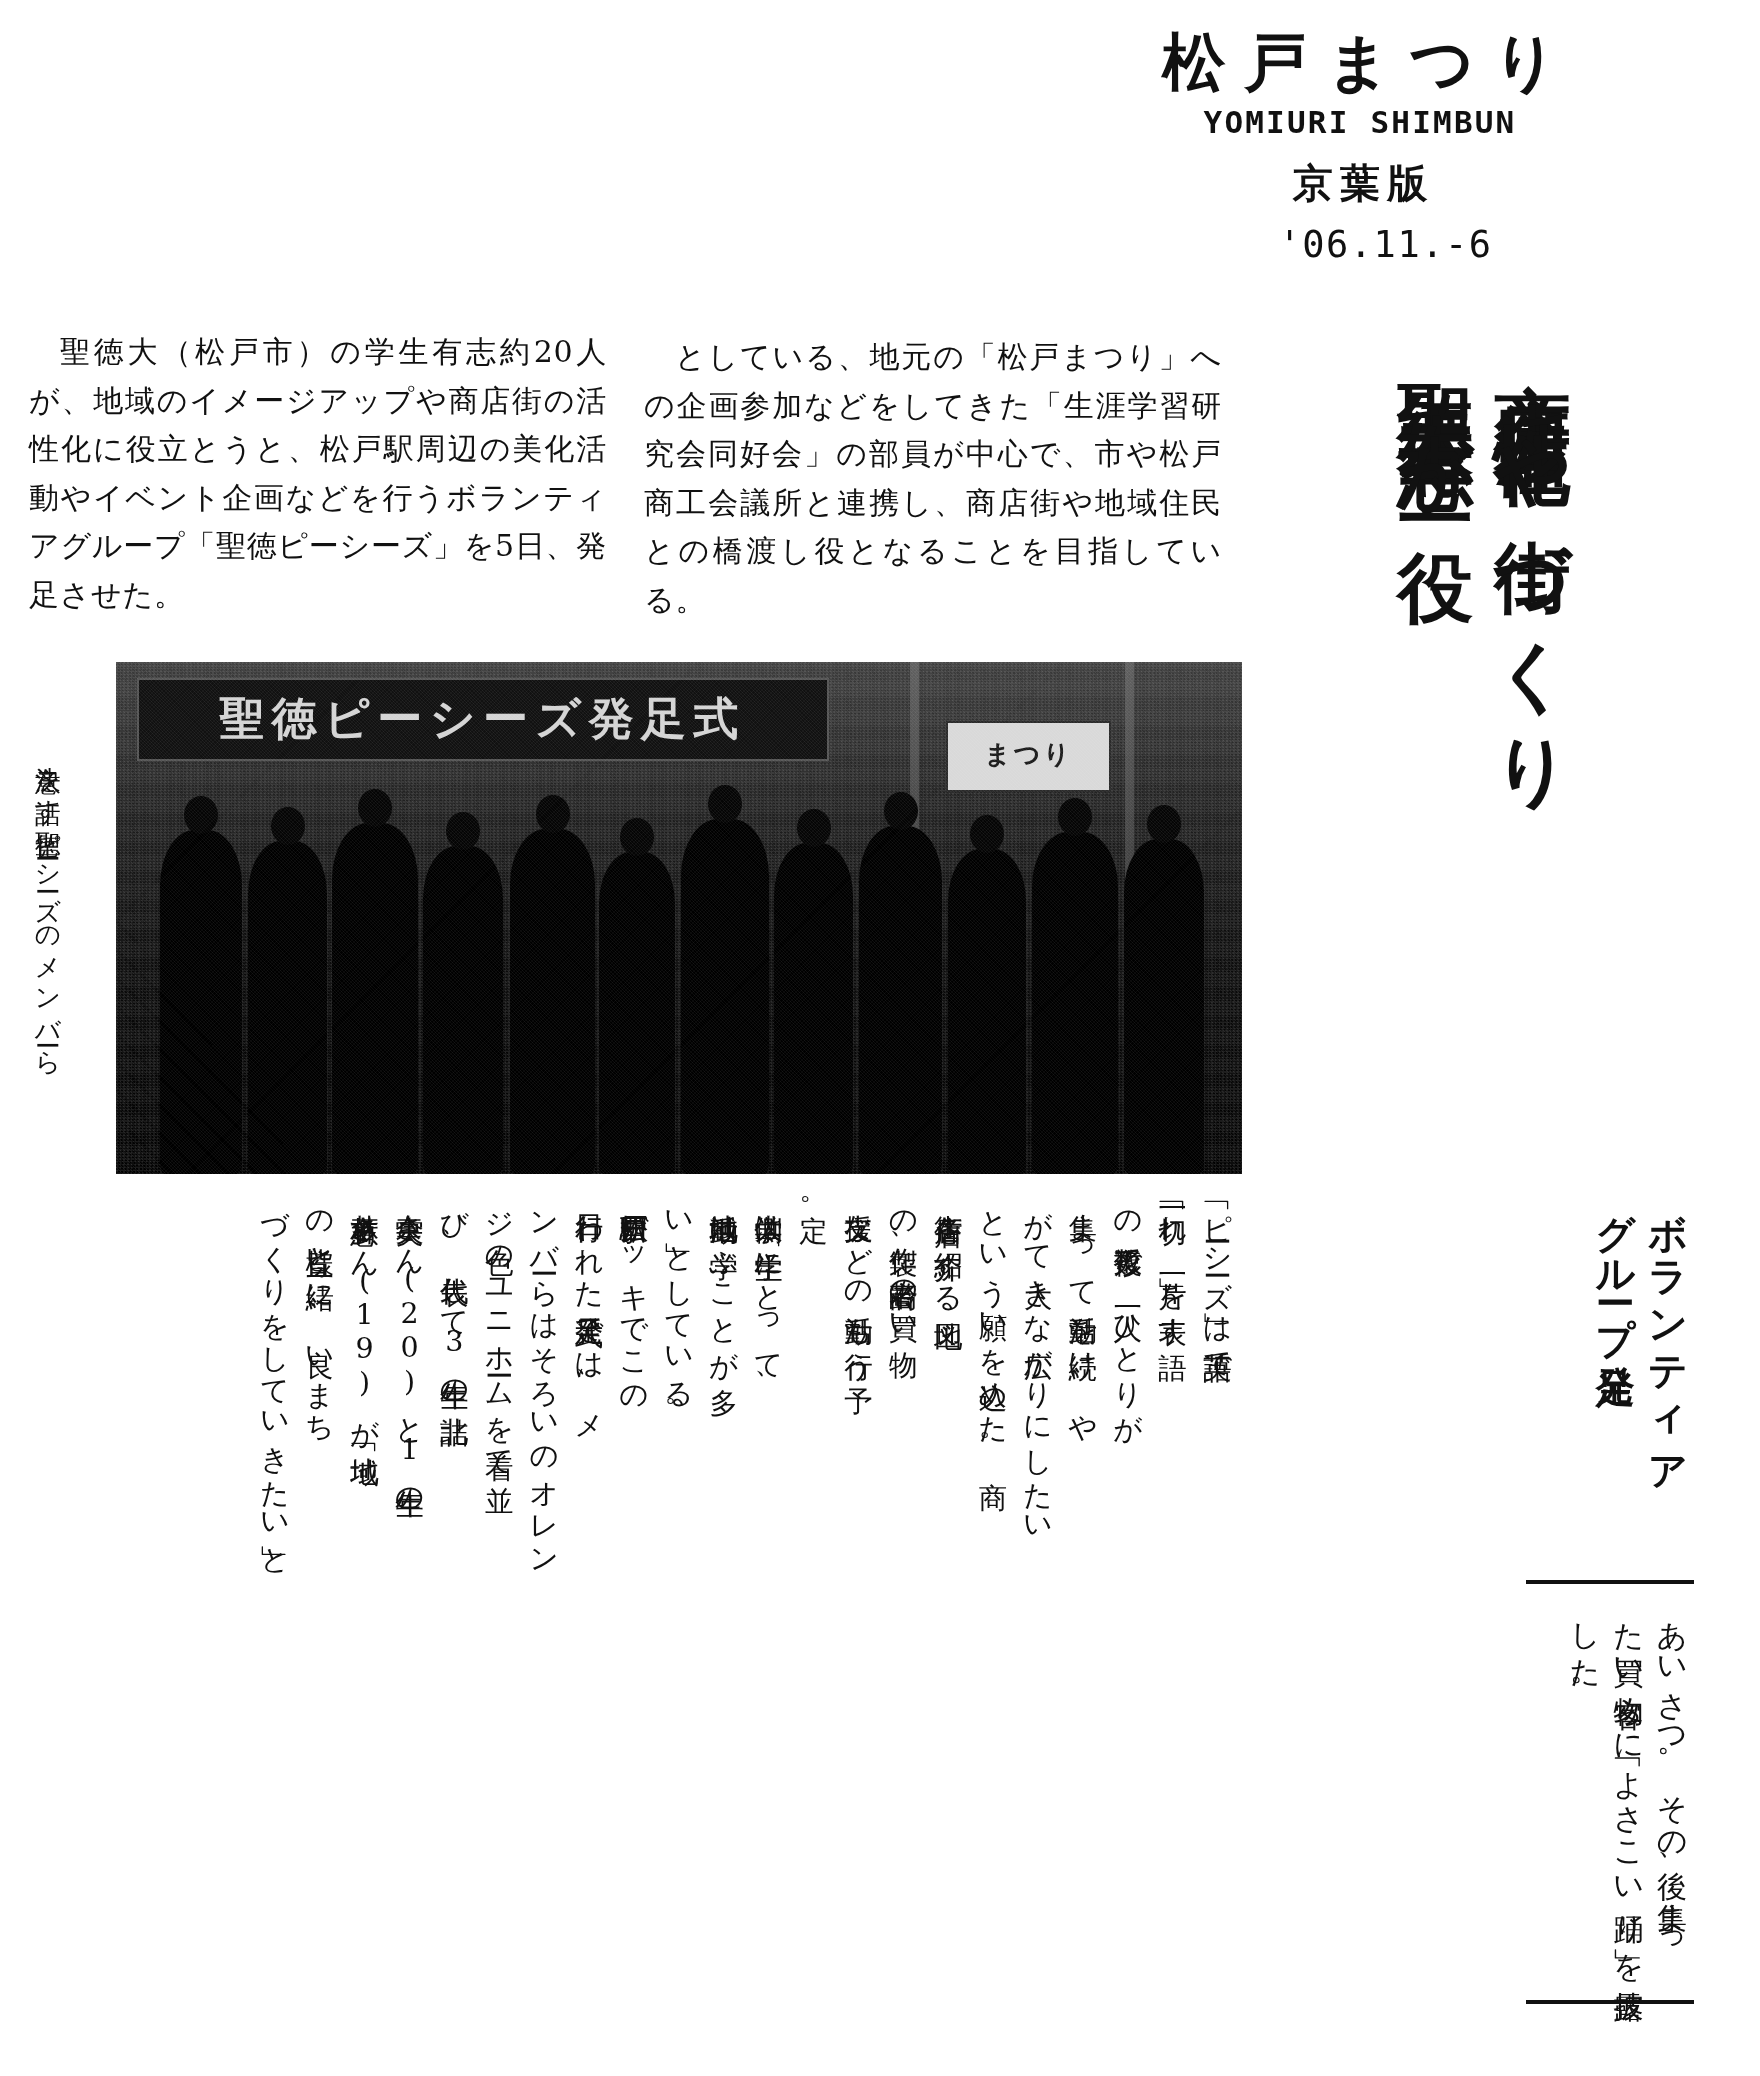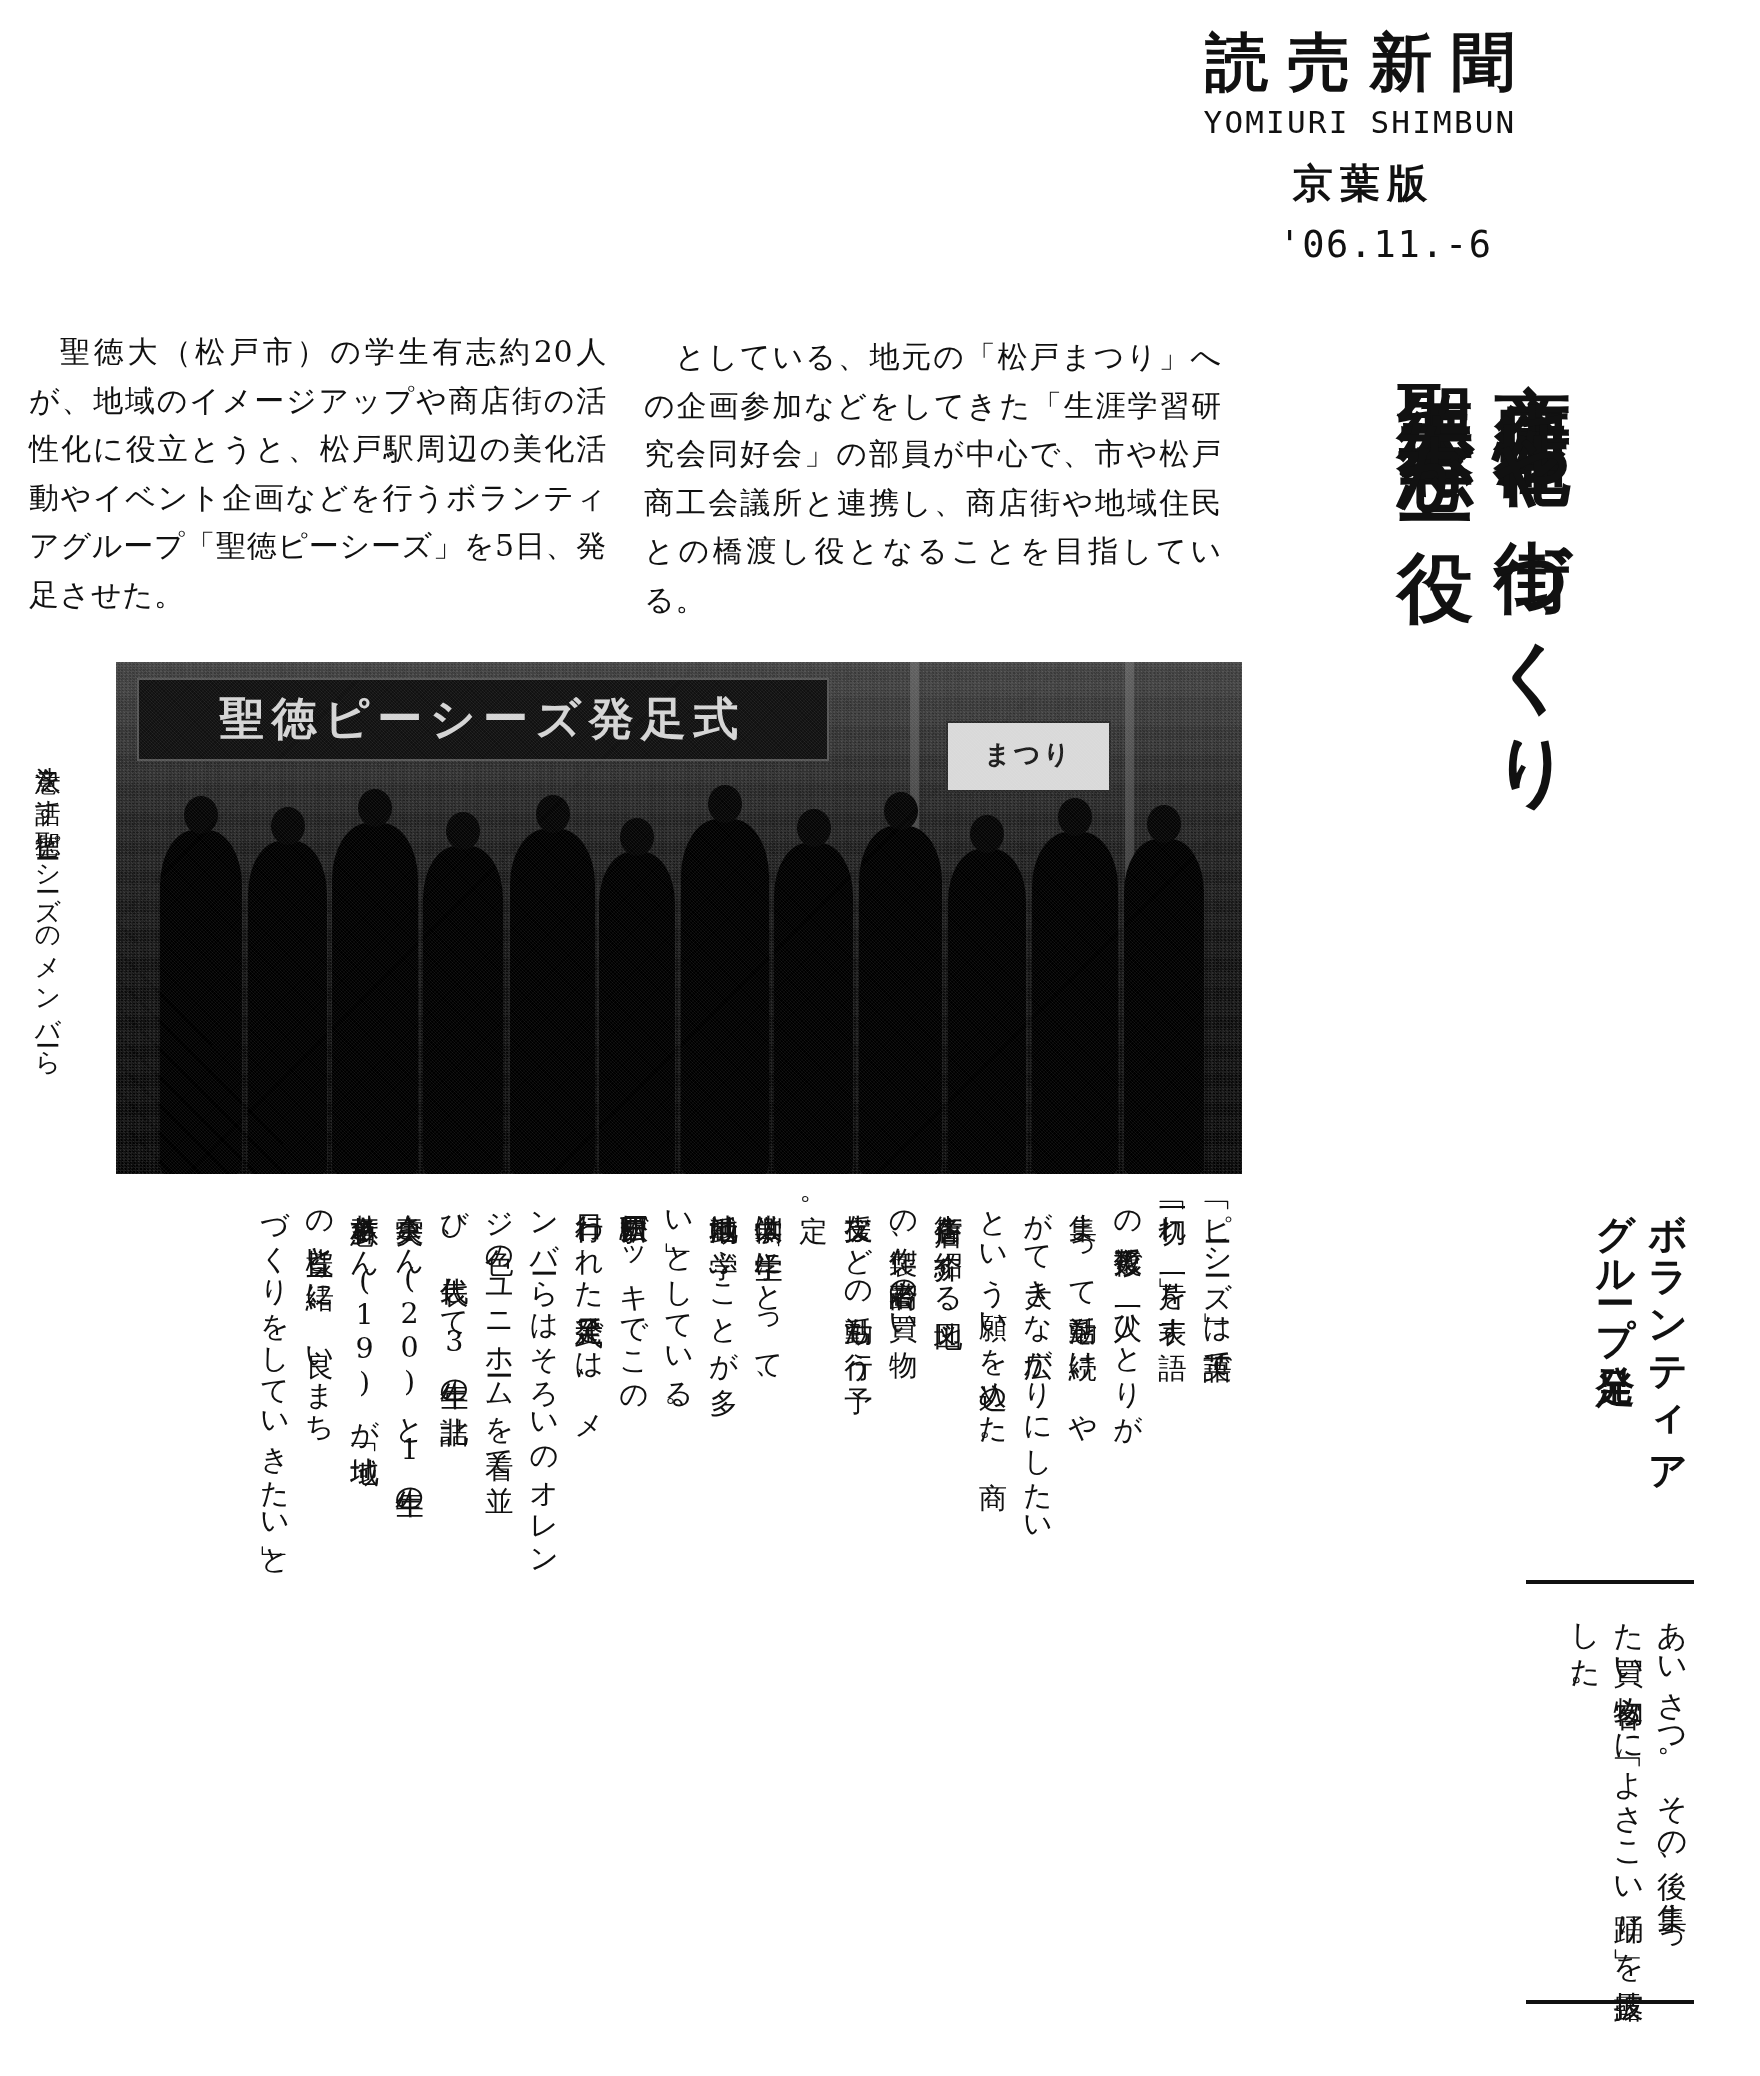--- a/index.html
+++ b/index.html
@@ -29,21 +29,21 @@
     font-size: 63px;
     font-weight: 700;
     letter-spacing: 19px;
     line-height: 1.05;
     white-space: nowrap;
     text-indent: 19px;
   }
   #masthead .paper-romaji {
     font-family: "DejaVu Sans Mono", monospace;
     font-size: 31px;
-    font-weight: 400;
+    font-weight: 700;
     letter-spacing: 2.2px;
     margin-top: 8.8px;
   }
   #masthead .edition {
     font-family: Liberation Serif, serif;
     font-size: 40px;
     font-weight: 700;
     letter-spacing: 7.3px;
     margin-top: 16px;
     text-indent: 7.3px;
@@ -266,21 +266,21 @@
     font-family: "DejaVu Serif", serif;
     font-size: 30px;
     letter-spacing: 1.5px;
     line-height: 1.45;
   }
 </style>
 </head>
 <body>
 
 <div id="masthead">
-  <div class="paper-name">読売新聞</div>
+  <div class="paper-name">松戸まつり</div>
   <div class="paper-romaji">YOMIURI SHIMBUN</div>
   <div class="edition">京葉版</div>
   <div class="issue-date">'06.11.-6</div>
 </div>
 
 <div id="headline-block">
   <div id="headline-main">
     <div>商店街活性化や街づくり</div>
     <div>聖徳大生有志が一役</div>
   </div>

